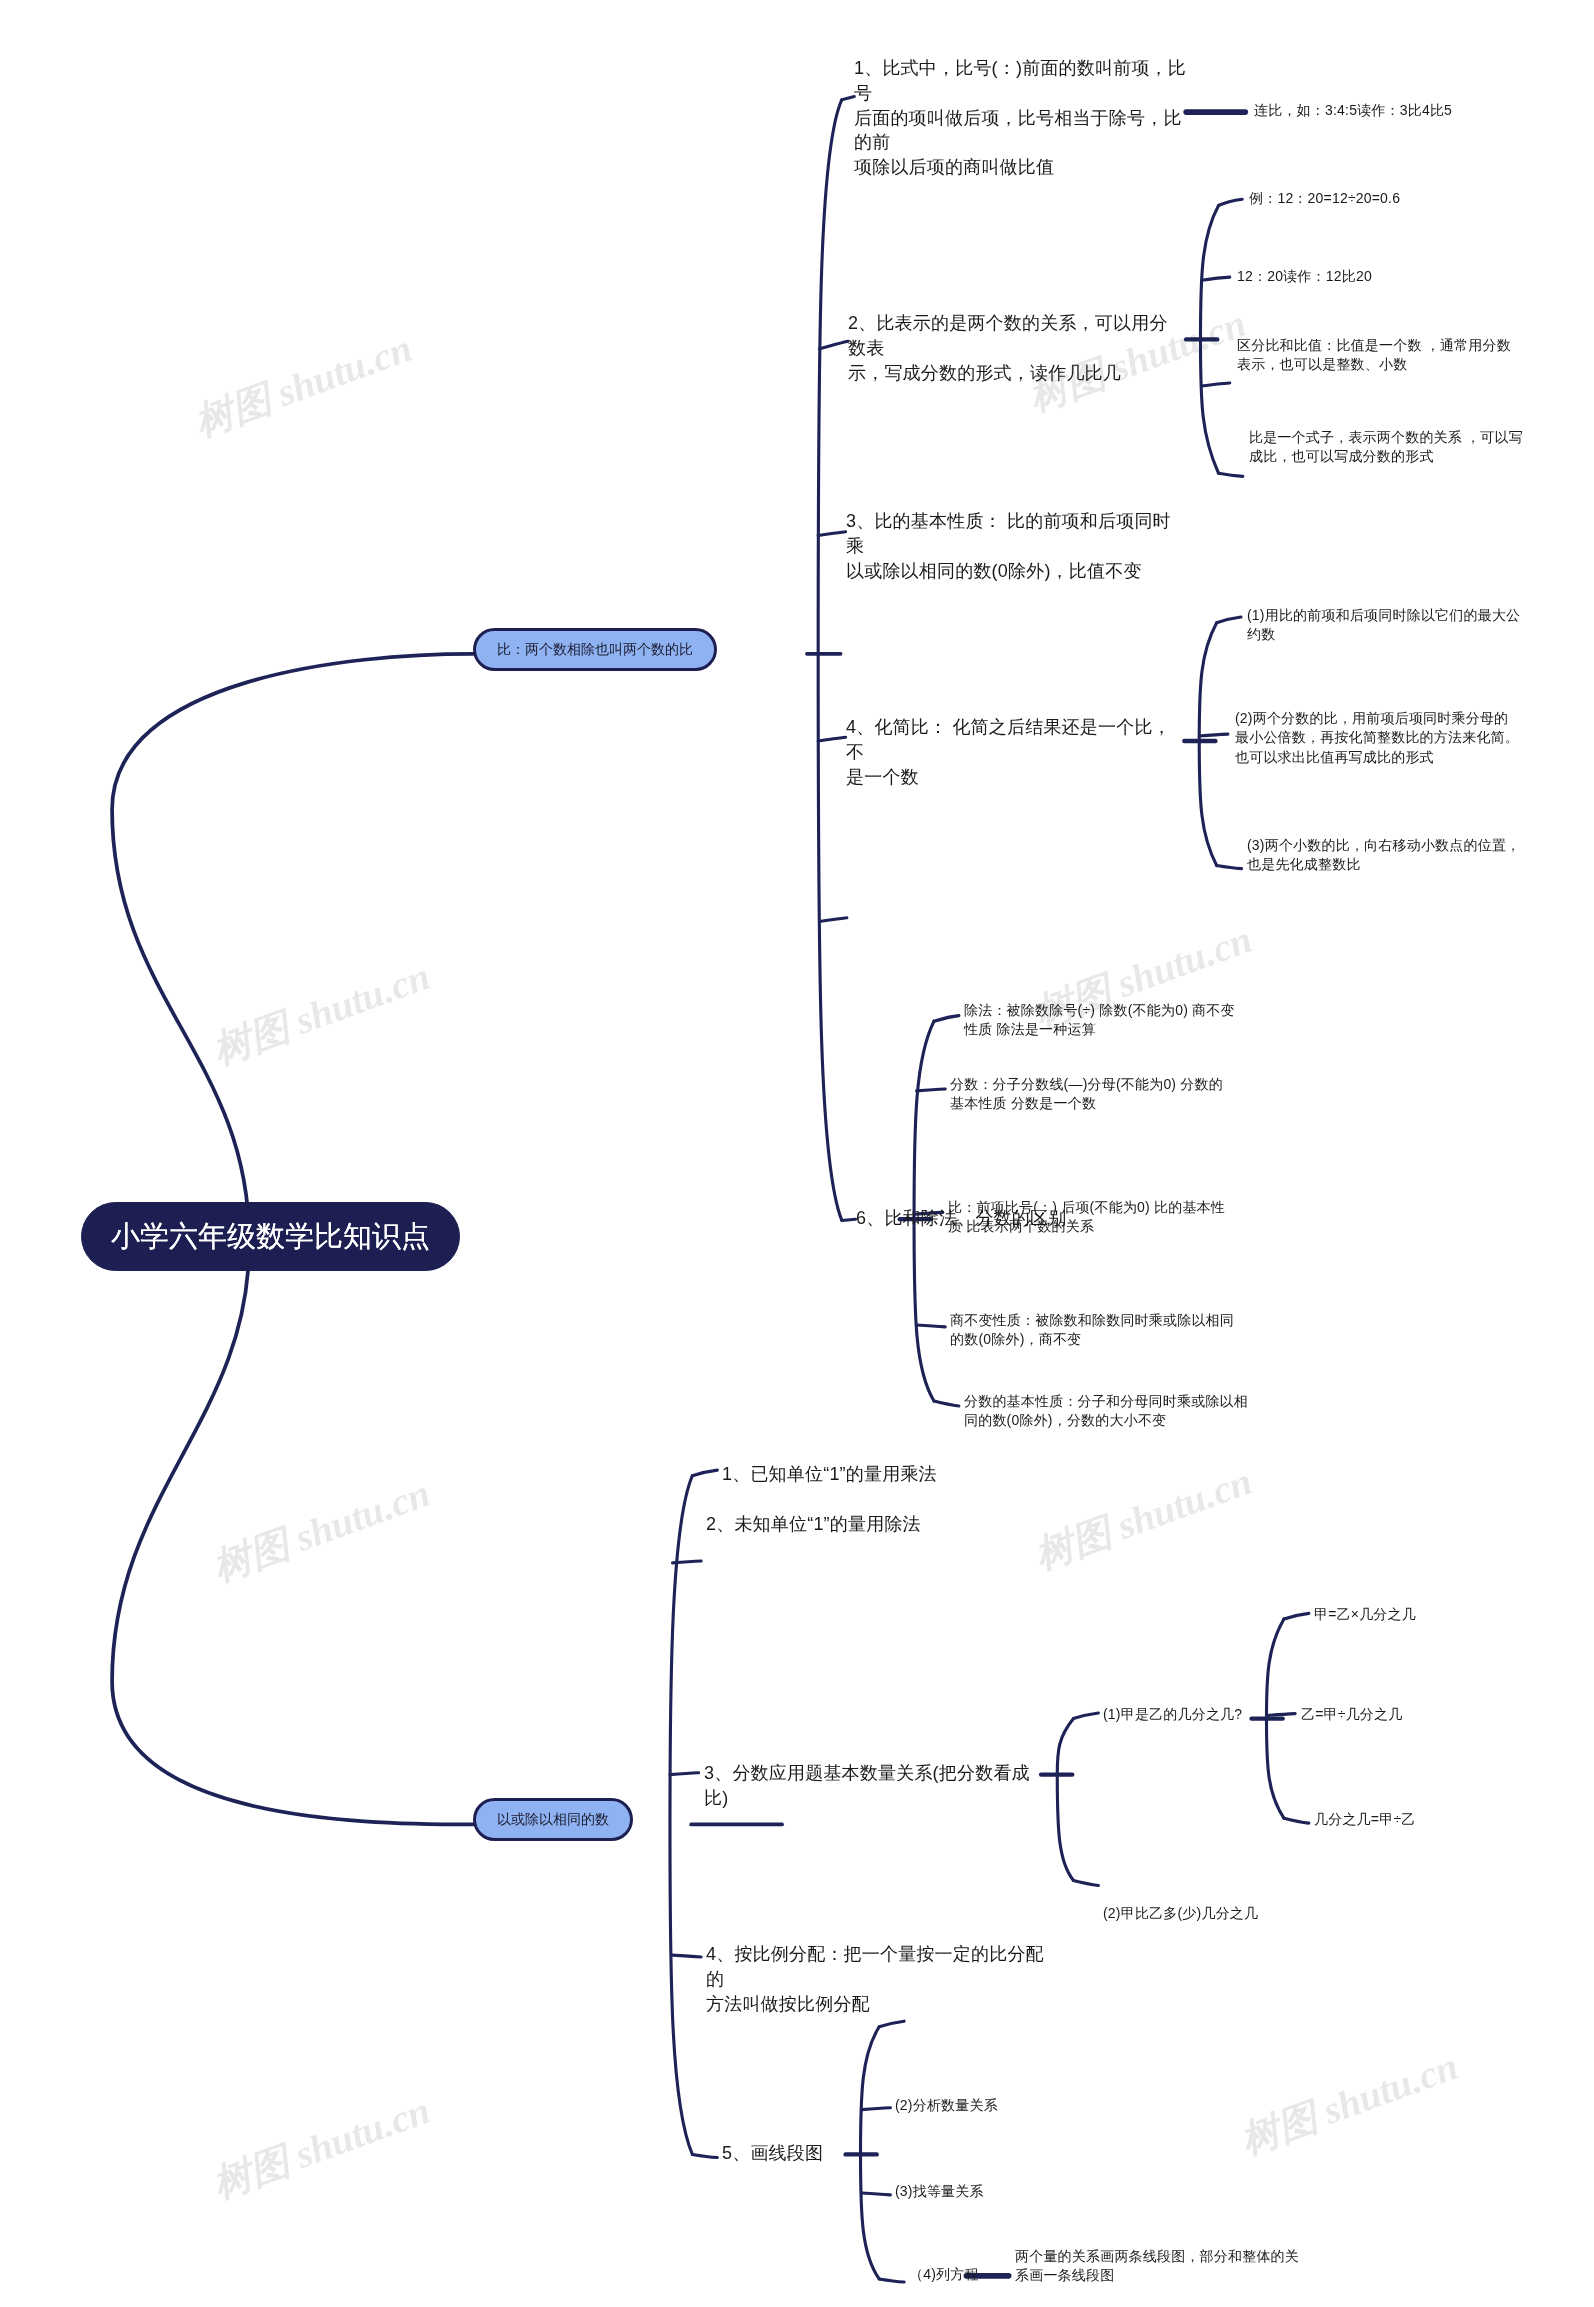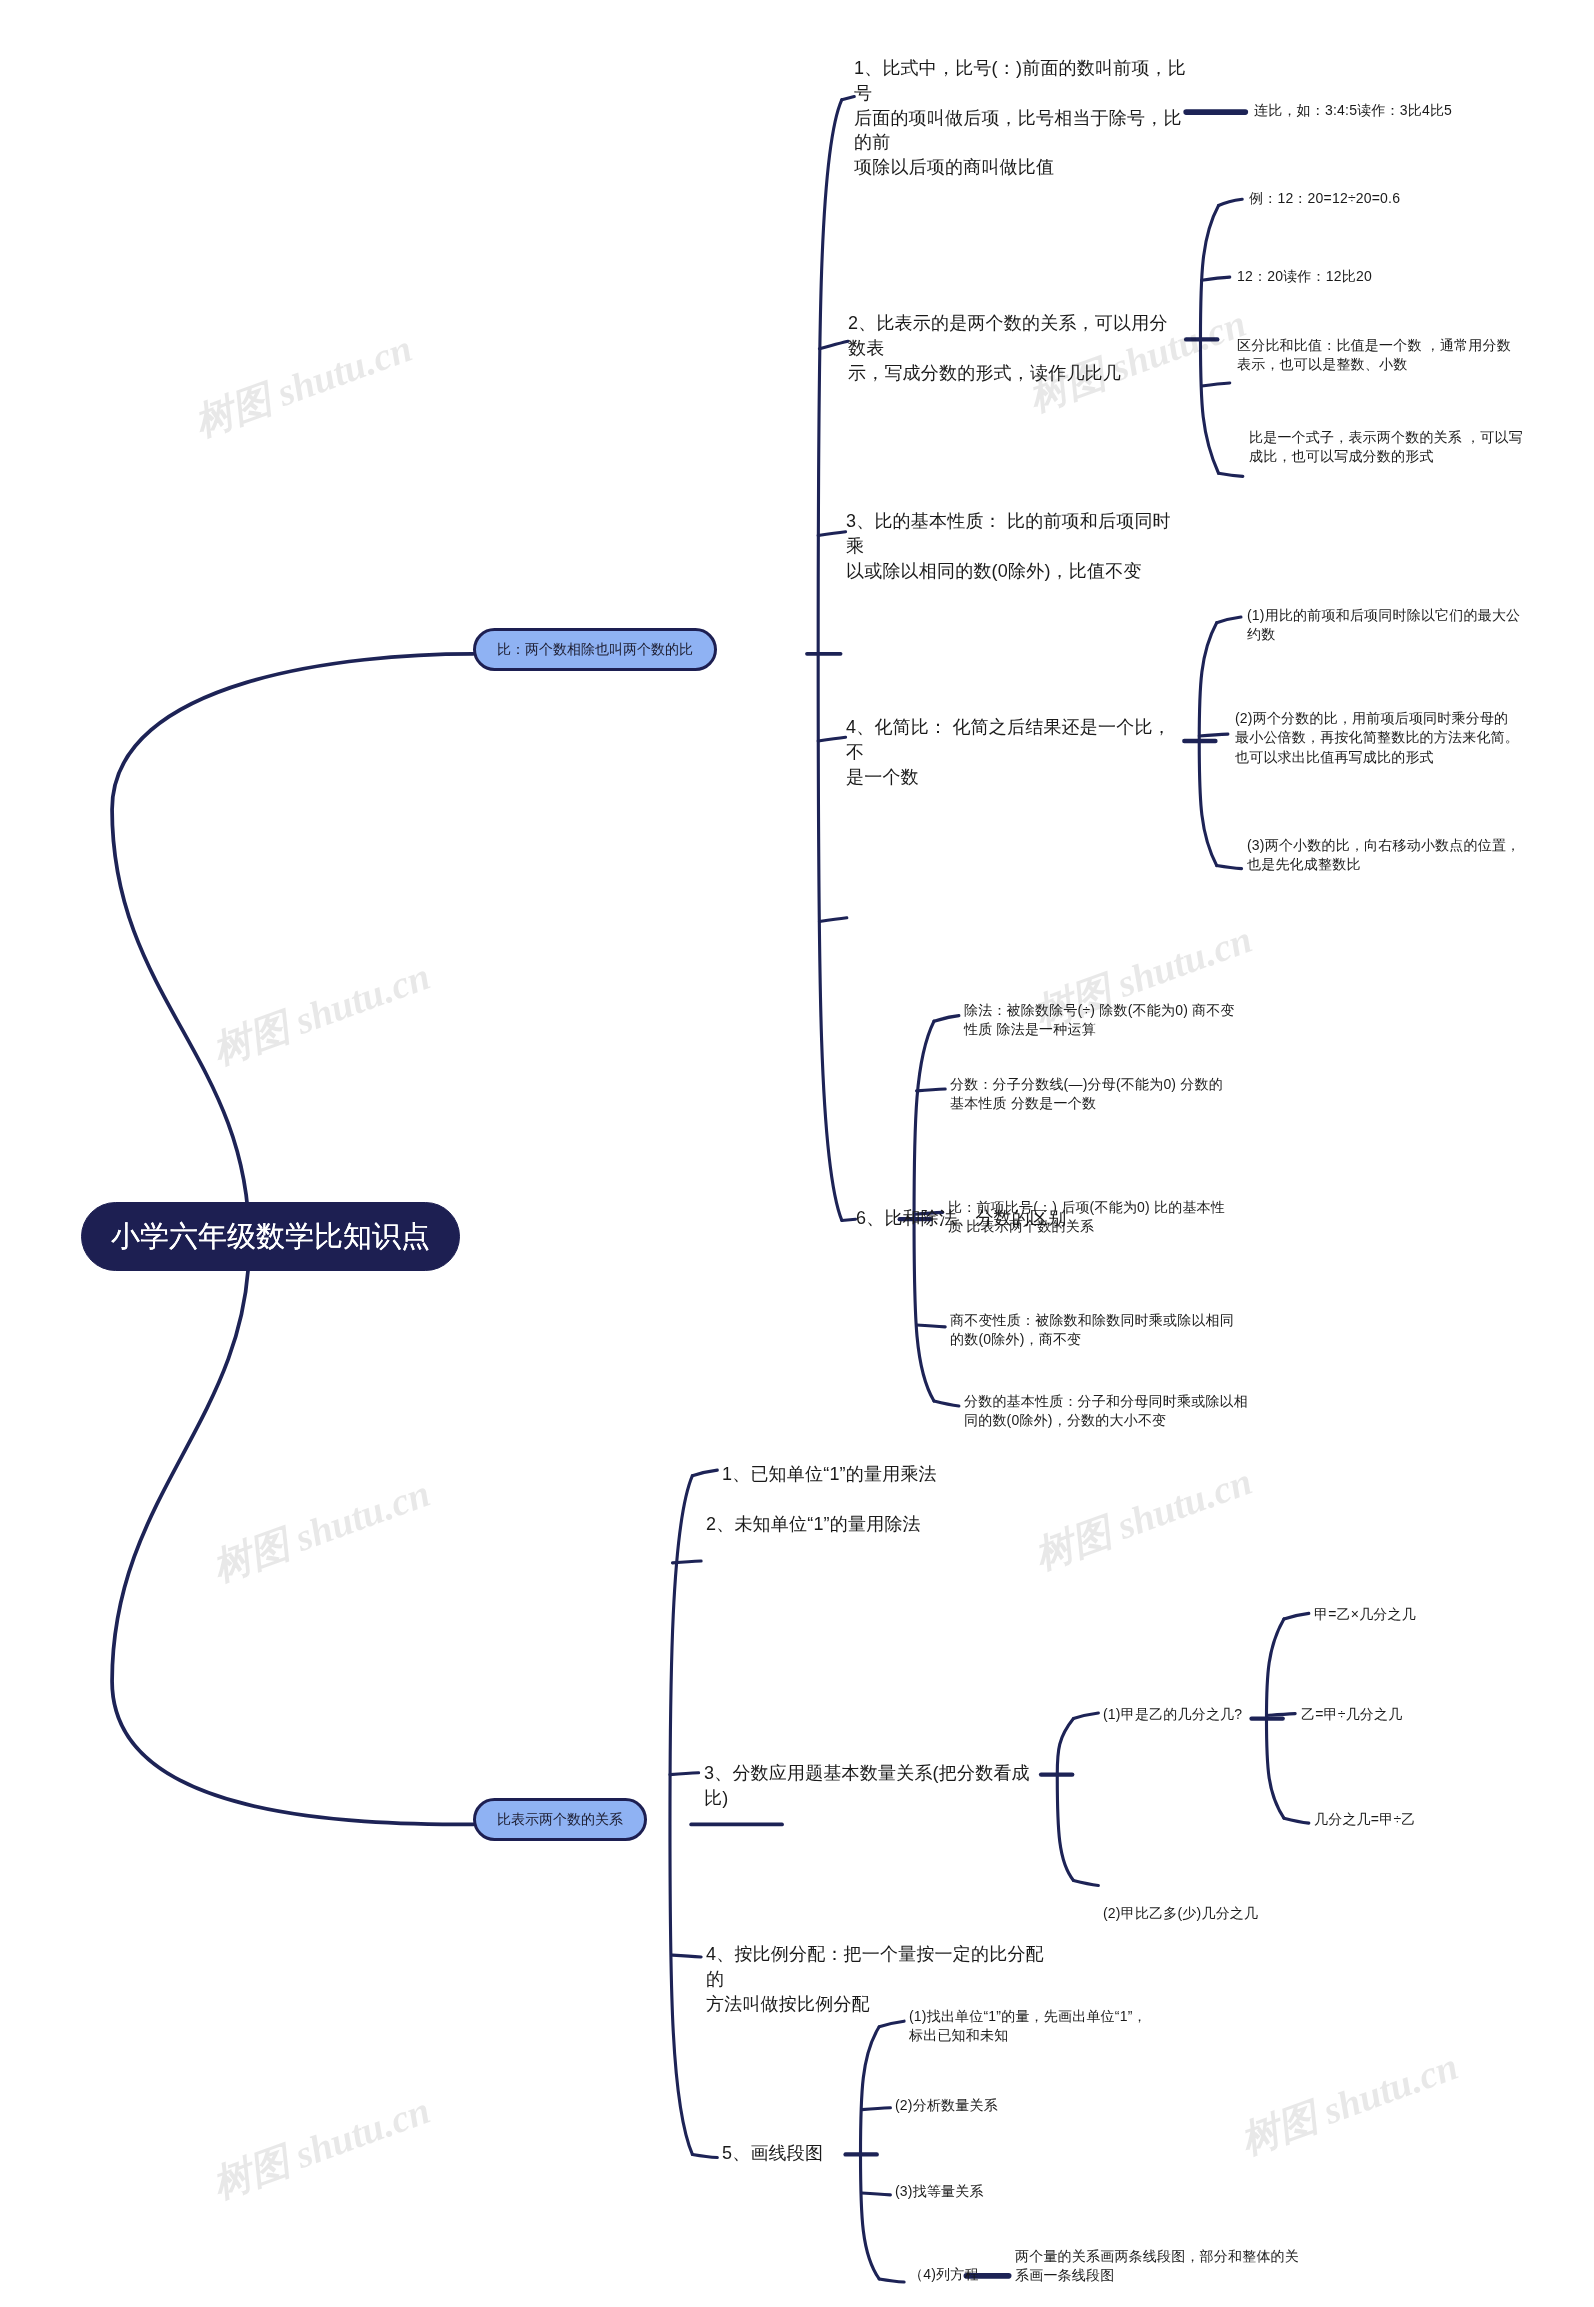--- a/index.html
+++ b/index.html
@@ -154,38 +154,36 @@
 性质 除法是一种运算</div>
   <div class="node leaf small" style="left:950px;top:1075px;width:336px;white-space:pre-line;">分数：分子分数线(—)分母(不能为0) 分数的
 基本性质 分数是一个数</div>
   <div class="node leaf small" style="left:948px;top:1198px;width:336px;white-space:pre-line;">比：前项比号(：) 后项(不能为0) 比的基本性
 质 比表示两个数的关系</div>
   <div class="node leaf small" style="left:950px;top:1311px;width:336px;white-space:pre-line;">商不变性质：被除数和除数同时乘或除以相同
 的数(0除外)，商不变</div>
   <div class="node leaf small" style="left:964px;top:1392px;width:336px;white-space:pre-line;">分数的基本性质：分子和分母同时乘或除以相
 同的数(0除外)，分数的大小不变</div>
 
-  <div class="node branch" style="left:473px;top:1798px;">比表示两个数的关系</div>
+  <div class="node branch" style="left:473px;top:1798px;">以或除以相同的数</div>
 
   <div class="node leaf" style="left:722px;top:1462px;width:349px;white-space:pre-line;">1、已知单位“1”的量用乘法</div>
   <div class="node leaf" style="left:706px;top:1512px;width:349px;white-space:pre-line;">2、未知单位“1”的量用除法</div>
 
   <div class="node leaf" style="left:704px;top:1761px;width:349px;white-space:pre-line;">3、分数应用题基本数量关系(把分数看成比)</div>
   <div class="node leaf small" style="left:1103px;top:1705px;width:174px;white-space:pre-line;">(1)甲是乙的几分之几?</div>
   <div class="node leaf small" style="left:1314px;top:1605px;width:224px;white-space:pre-line;">甲=乙×几分之几</div>
   <div class="node leaf small" style="left:1301px;top:1705px;width:224px;white-space:pre-line;">乙=甲÷几分之几</div>
   <div class="node leaf small" style="left:1314px;top:1810px;width:224px;white-space:pre-line;">几分之几=甲÷乙</div>
   <div class="node leaf small" style="left:1103px;top:1904px;width:249px;white-space:pre-line;">(2)甲比乙多(少)几分之几</div>
 
   <div class="node leaf" style="left:706px;top:1942px;width:349px;white-space:pre-line;">4、按比例分配：把一个量按一定的比分配的
 方法叫做按比例分配</div>
 
   <div class="node leaf" style="left:722px;top:2141px;width:187px;white-space:pre-line;">5、画线段图</div>
-  <div class="node leaf small" style="left:909px;top:2007px;width:349px;white-space:pre-line;">(1)找出单位“1”的量，先画出单位“1”，
-标出已知和未知</div>
   <div class="node leaf small" style="left:895px;top:2096px;width:286px;white-space:pre-line;">(2)分析数量关系</div>
   <div class="node leaf small" style="left:895px;top:2182px;width:286px;white-space:pre-line;">(3)找等量关系</div>
   <div class="node leaf small" style="left:909px;top:2265px;width:162px;white-space:pre-line;">（4)列方程</div>
   <div class="node leaf small" style="left:1015px;top:2247px;width:361px;white-space:pre-line;">两个量的关系画两条线段图，部分和整体的关
 系画一条线段图</div>
 
 </div>
 
 
 </body></html>

